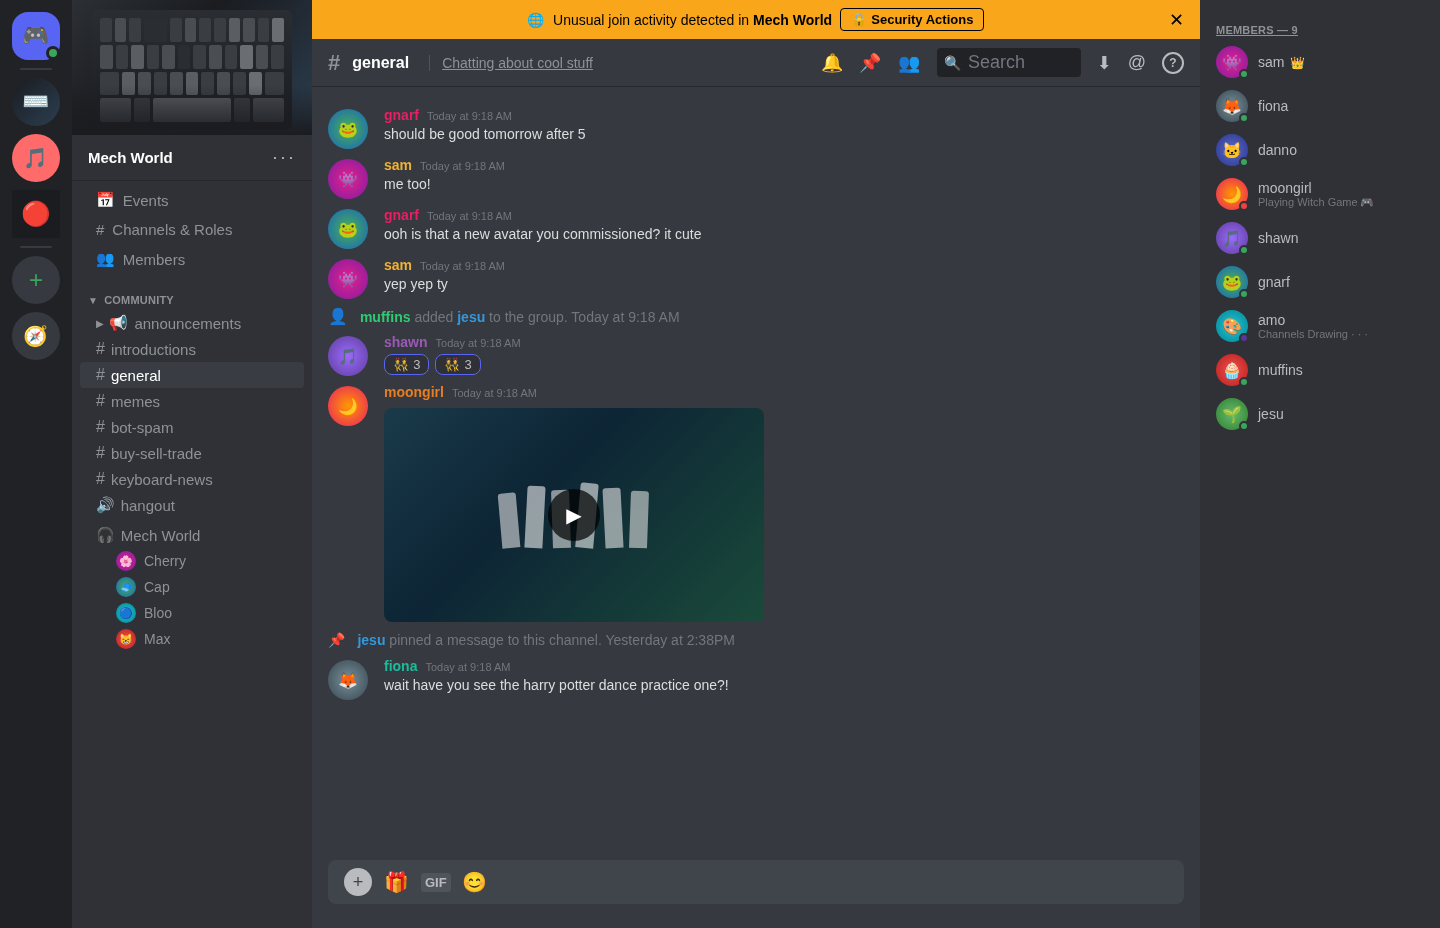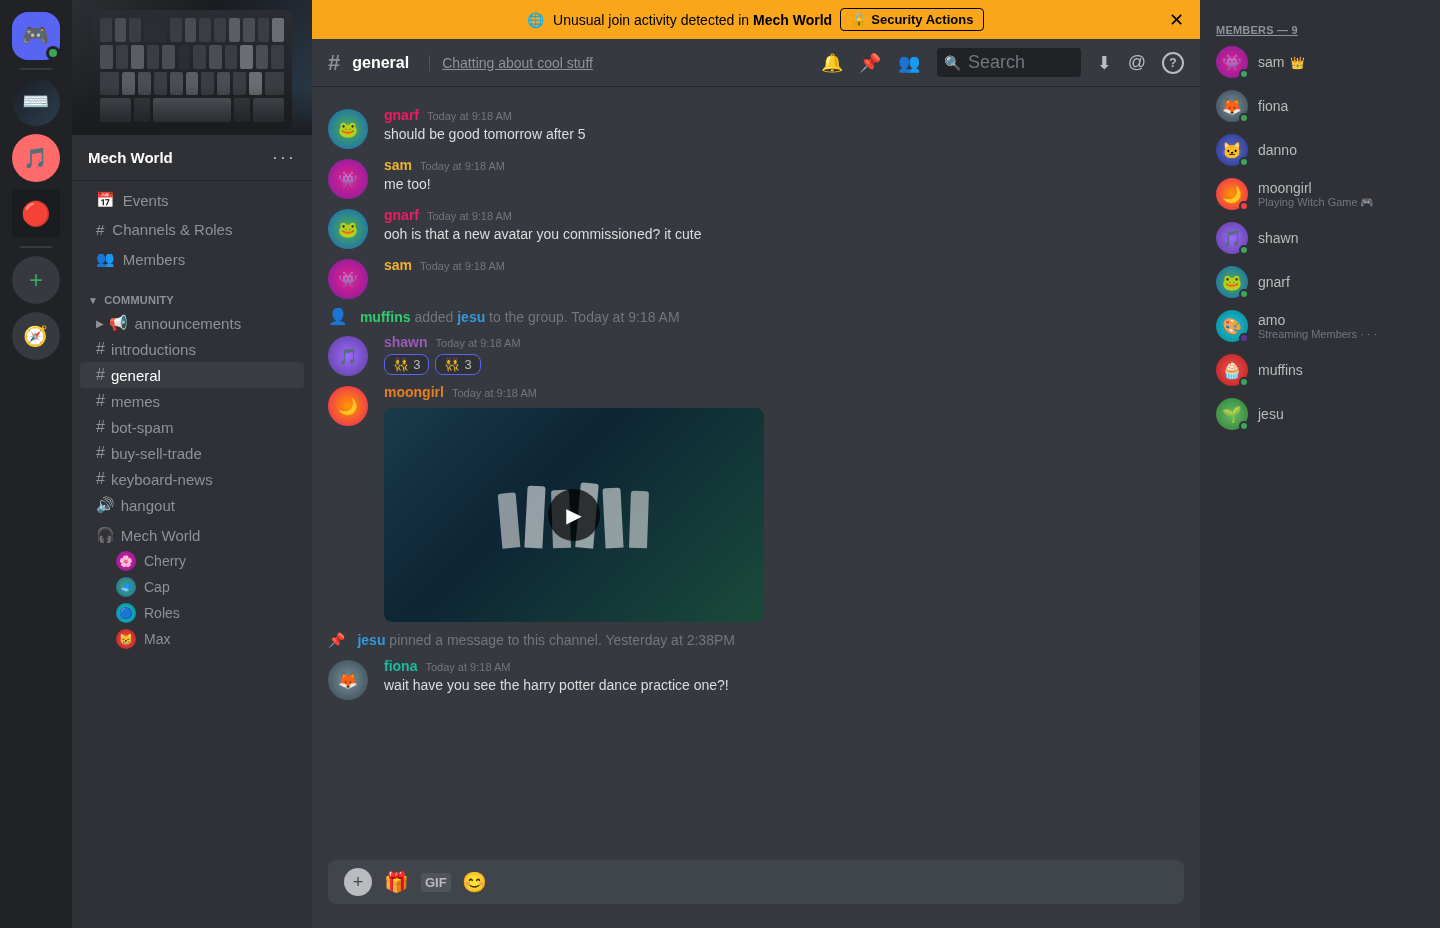--- a/index.html
+++ b/index.html
@@ -538,21 +538,21 @@
     <div class="sidebar-group-item">
       <div class="member-avatar-small av-sam" style="background:radial-gradient(circle,#e91e8c,#7b1fa2);display:inline-flex;align-items:center;justify-content:center;font-size:11px;color:white;">🌸</div>
       <span>Cherry</span>
     </div>
     <div class="sidebar-group-item">
       <div class="member-avatar-small" style="background:radial-gradient(circle,#4caf50,#1565c0);display:inline-flex;align-items:center;justify-content:center;font-size:11px;color:white;">🧢</div>
       <span>Cap</span>
     </div>
     <div class="sidebar-group-item">
       <div class="member-avatar-small" style="background:radial-gradient(circle,#26c6da,#00838f);display:inline-flex;align-items:center;justify-content:center;font-size:11px;color:white;">🔵</div>
-      <span>Roles</span>
+      <span>Bloo</span>
     </div>
     <div class="sidebar-group-item">
       <div class="member-avatar-small" style="background:radial-gradient(circle,#ef5350,#b71c1c);display:inline-flex;align-items:center;justify-content:center;font-size:11px;color:white;">😸</div>
       <span>Max</span>
     </div>
   </div>
 </div>
 
 <div class="main-content">
 
@@ -622,20 +622,21 @@
       </div>
     </div>
 
     <div class="message">
       <div class="message-avatar-placeholder" style="background:radial-gradient(circle,#e91e8c,#7b1fa2);color:white;font-size:16px;width:40px;height:40px;border-radius:50%;flex-shrink:0;margin-top:2px;display:flex;align-items:center;justify-content:center;">👾</div>
       <div class="message-content">
         <div class="message-header">
           <span class="message-author author-sam">sam</span>
           <span class="message-timestamp">Today at 9:18 AM</span>
         </div>
+        <div class="message-text">yep yep ty</div>
       </div>
     </div>
 
     <div class="system-message">
       <span class="sys-icon">👤</span>
       <span>
         <span class="author-muffins" style="font-weight:600;cursor:pointer;">muffins</span>
         <span> added </span>
         <span class="author-jesu" style="font-weight:600;cursor:pointer;">jesu</span>
         <span> to the group. </span>
@@ -786,21 +787,21 @@
     </div>
   </div>
 
   <div class="member-item">
     <div class="member-avatar-wrap">
       <div class="member-avatar" style="background:radial-gradient(circle,#26c6da,#00838f);color:white;font-size:16px;">🎨</div>
       <div class="member-status-dot status-streaming"></div>
     </div>
     <div class="member-info">
       <div class="member-name">amo</div>
-      <div class="member-activity">Streaming Members  ·  ·  ·</div>
+      <div class="member-activity">Channels Drawing  ·  ·  ·</div>
     </div>
   </div>
 
   <div class="member-item">
     <div class="member-avatar-wrap">
       <div class="member-avatar" style="background:radial-gradient(circle,#ef5350,#b71c1c);color:white;font-size:16px;">🧁</div>
       <div class="member-status-dot status-online"></div>
     </div>
     <div class="member-info">
       <span class="member-name">muffins</span>

